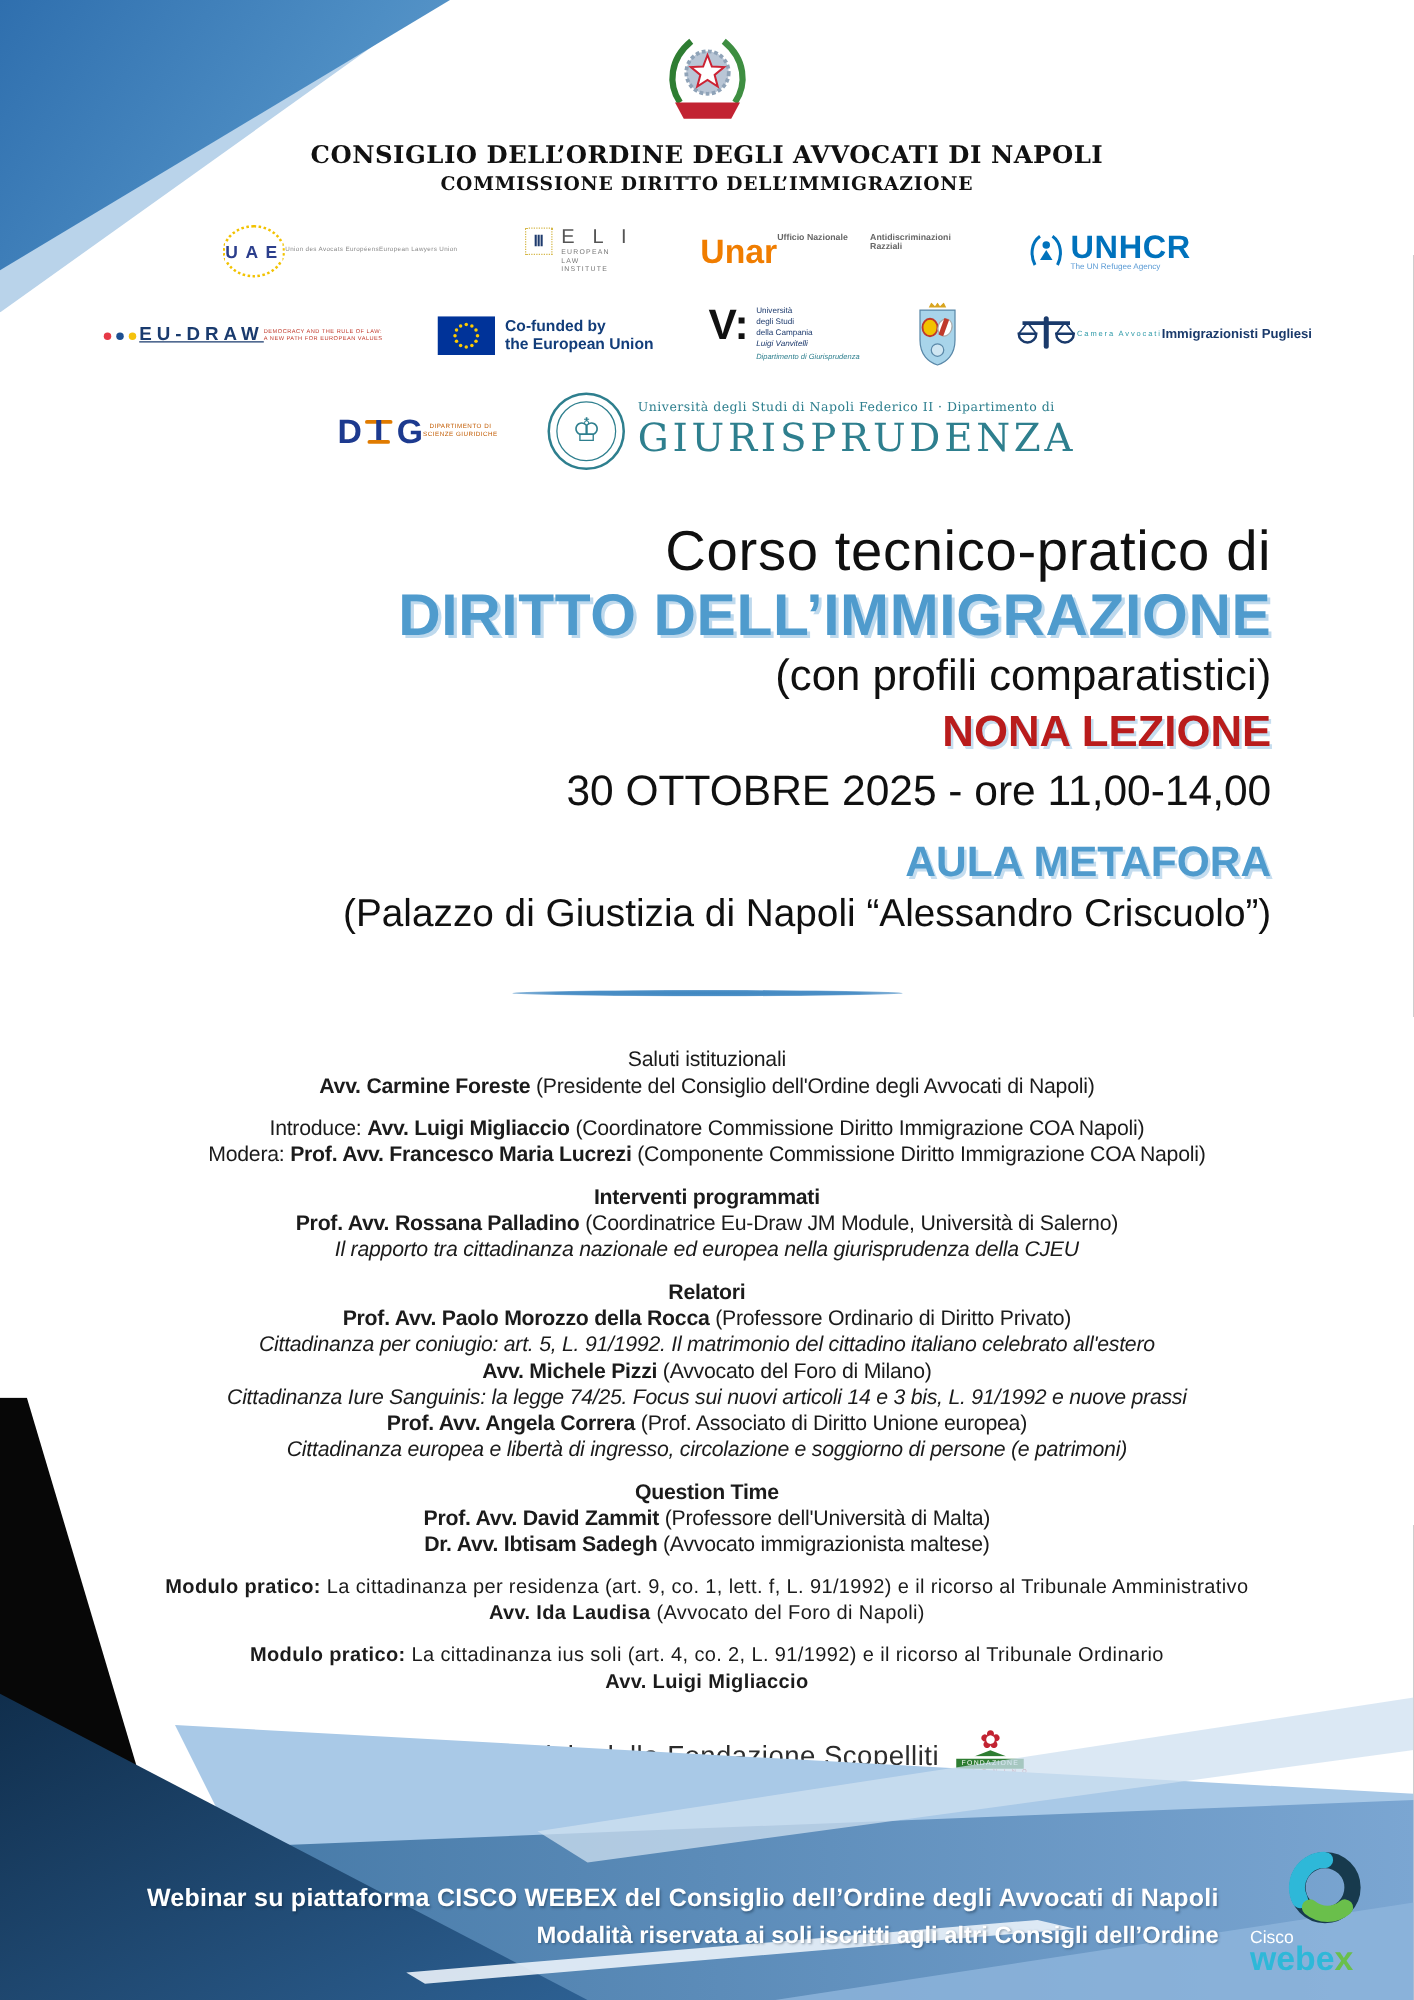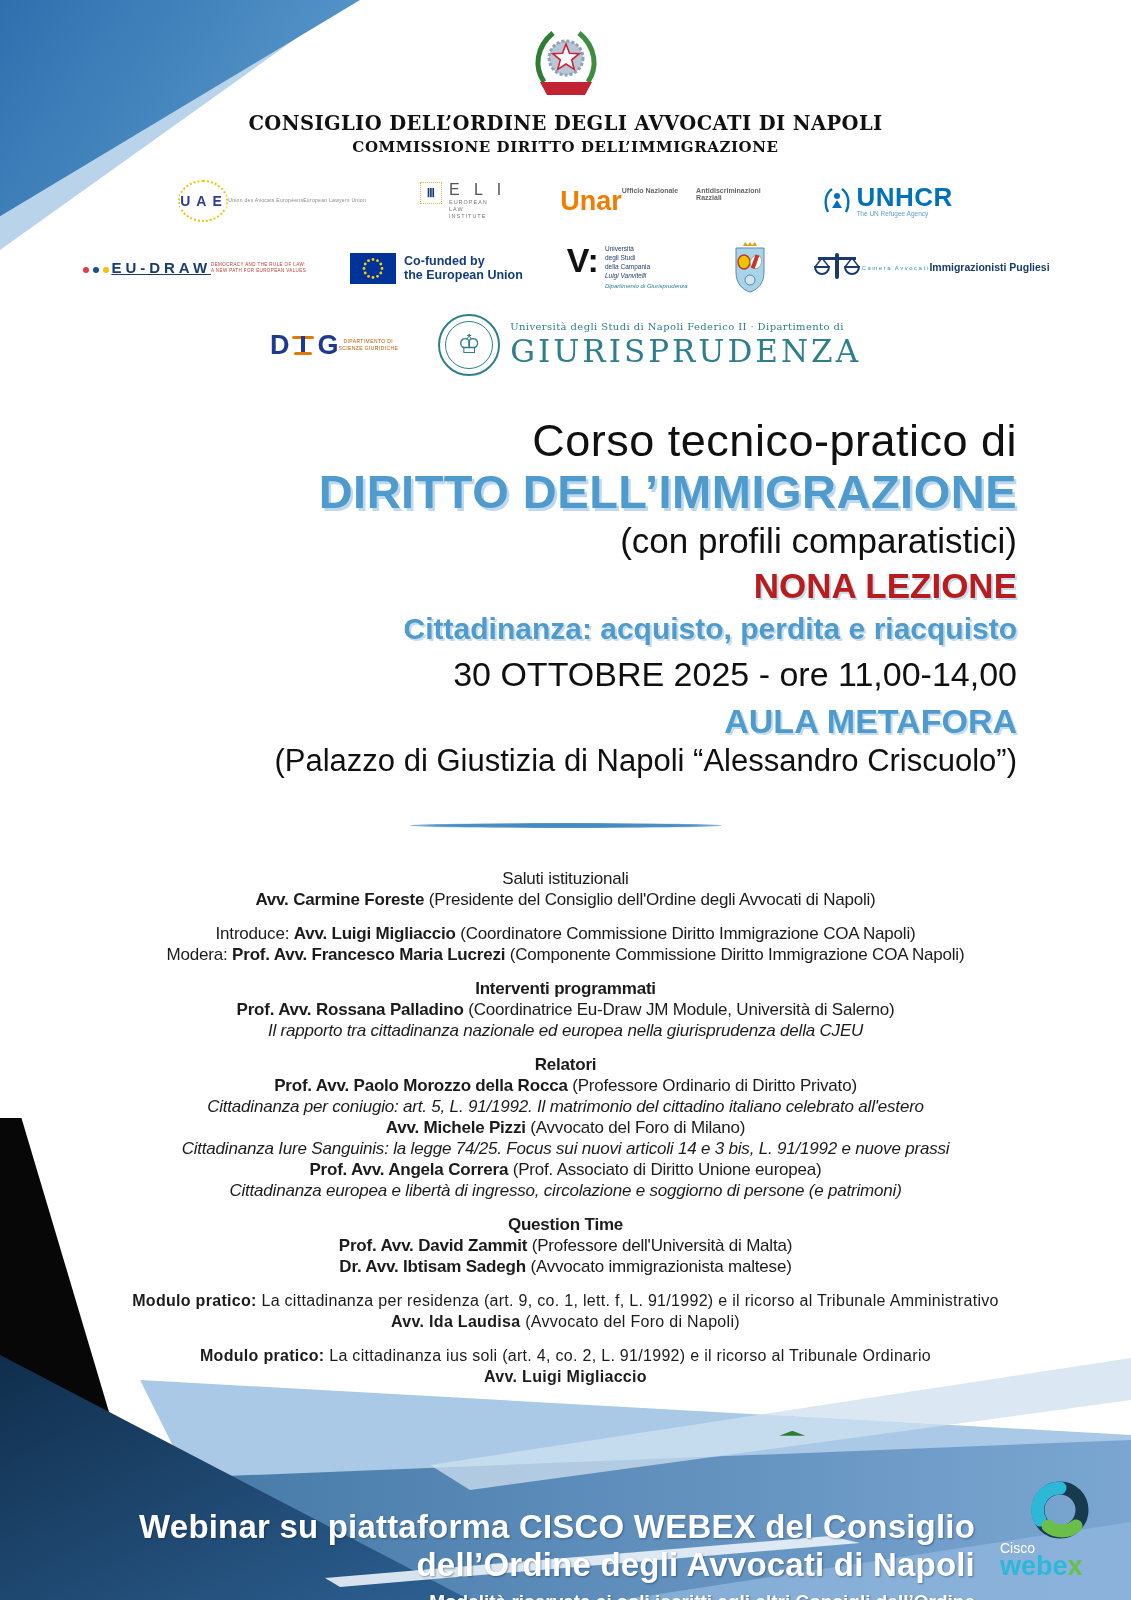--- a/index.html
+++ b/index.html
@@ -63,21 +63,21 @@
   .fed2-line1{font-size:10px;color:#2e7f8e;letter-spacing:.4px;font-family:"DejaVu Serif",serif;}
   .fed2-line2{font-size:31px;color:#2e7f8e;letter-spacing:3px;font-family:"DejaVu Serif",serif;margin-top:2px;}
   
   .tblock{margin-top:34px;padding-right:114px;text-align:right;line-height:1.12;}
   .t1{font-size:45px;color:#101010;font-weight:400;letter-spacing:.5px;}
   .t2{font-size:47px;font-weight:800;letter-spacing:.5px;text-shadow:2.5px 2.5px 0 rgba(110,170,215,.45);}
   .t3{font-size:35px;color:#101010;margin-top:2px;}
   .t4{font-size:35px;font-weight:800;margin-top:6px;text-shadow:2px 2px 0 rgba(110,170,215,.4);}
   .t5{font-size:30px;font-weight:800;margin-top:7px;text-shadow:2px 2px 0 rgba(110,170,215,.4);}
   .t6{font-size:34px;color:#101010;margin-top:9px;}
-  .t7{font-size:34px;font-weight:800;margin-top:9px;text-shadow:2px 2px 0 rgba(110,170,215,.4);}
+  .t7{font-size:34px;font-weight:800;margin-top:19px;text-shadow:2px 2px 0 rgba(110,170,215,.4);}
   .t8{font-size:31px;color:#101010;margin-top:4px;}
   
   .divider{margin:44px auto 0;width:312px;height:5px;border-radius:50%;
      background:radial-gradient(ellipse at center,#3f87c0 0%,#4c8fc6 55%,rgba(160,200,230,0) 98%);}
   
   .program{margin-top:40px;text-align:center;font-size:17px;line-height:21px;color:#1b1b1b;letter-spacing:-.2px;}
   .program .b{font-weight:bold;}
   .program .i{font-style:italic;}
   .program .gap{height:13px;}
   .program .alt{letter-spacing:.3px;font-size:16px;}
@@ -98,21 +98,21 @@
   .cm{display:flex;flex-direction:column;align-items:center;}
   .cm-box{width:58px;height:46px;background:#2d5e9e;border-radius:12px;display:flex;align-items:center;justify-content:center;
      color:#fff;font-weight:bold;font-size:26px;font-style:italic;}
   .cm-office{color:#2d5e9e;font-weight:bold;font-size:17px;letter-spacing:1px;margin-top:-4px;}
   .lef{display:flex;align-items:center;gap:9px;}
   .lef-box{width:34px;height:34px;border:3px solid #111;border-radius:7px;display:flex;align-items:center;justify-content:center;
      font-weight:900;font-size:17px;color:#111;}
   .lef-txt{font-size:21px;font-weight:600;color:#161616;letter-spacing:.3px;}
   
   .footer-text{position:absolute;right:156px;top:1508px;width:960px;text-align:right;color:#fff;z-index:5;}
-  .f1{font-size:33px;font-weight:800;letter-spacing:.2px;text-shadow:1px 1px 2px rgba(10,30,50,.4);}
+  .f1{font-size:20px;font-weight:800;letter-spacing:.2px;text-shadow:1px 1px 2px rgba(10,30,50,.4);}
   .f2{font-size:19px;font-weight:800;margin-top:7px;text-shadow:1px 1px 2px rgba(10,30,50,.4);}
   .webex{position:absolute;left:1000px;top:1478px;width:125px;z-index:6;text-align:left;}
   .webex-cisco{color:#fff;font-size:14px;margin-top:-6px;}
   .webex-word{font-size:27px;font-weight:bold;line-height:.8;letter-spacing:0;}
   .wx-main{color:#2eb8d8;} .wx-x{color:#6abf4b;}
 </style>
 </head>
 <body>
 
 <div class="page">
@@ -283,21 +283,20 @@
         <div class="fed2-line2">GIURISPRUDENZA</div>
       </div>
     </div>
   </div>
 
   <div class="tblock">
     <div class="t1">Corso tecnico-pratico di</div>
     <div class="t2" style="color:#4f9bcd">DIRITTO DELL’IMMIGRAZIONE</div>
     <div class="t3">(con profili comparatistici)</div>
     <div class="t4" style="color:#b91c1c">NONA LEZIONE</div>
-    <div class="t5" style="color:#4f9bcd">Cittadinanza: acquisto, perdita e riacquisto</div>
     <div class="t6">30 OTTOBRE 2025 - ore 11,00-14,00</div>
     <div class="t7" style="color:#4f9bcd">AULA METAFORA</div>
     <div class="t8">(Palazzo di Giustizia di Napoli “Alessandro Criscuolo”)</div>
   </div>
 
   <div class="divider"></div>
 
   <div class="program">
       <div class="line"><span>Saluti istituzionali</span></div>
       <div class="line"><span class="b">Avv. Carmine Foreste</span><span> (Presidente del Consiglio dell'Ordine degli Avvocati di Napoli)</span></div>

